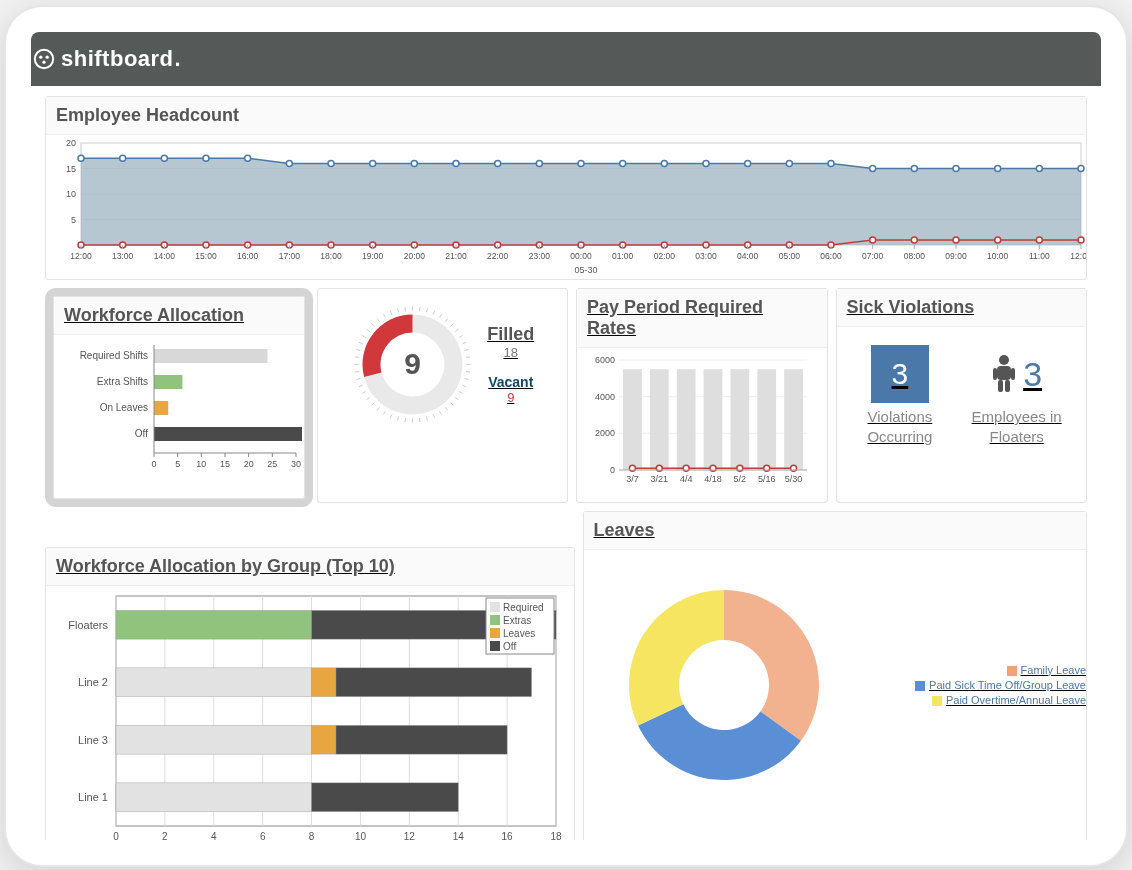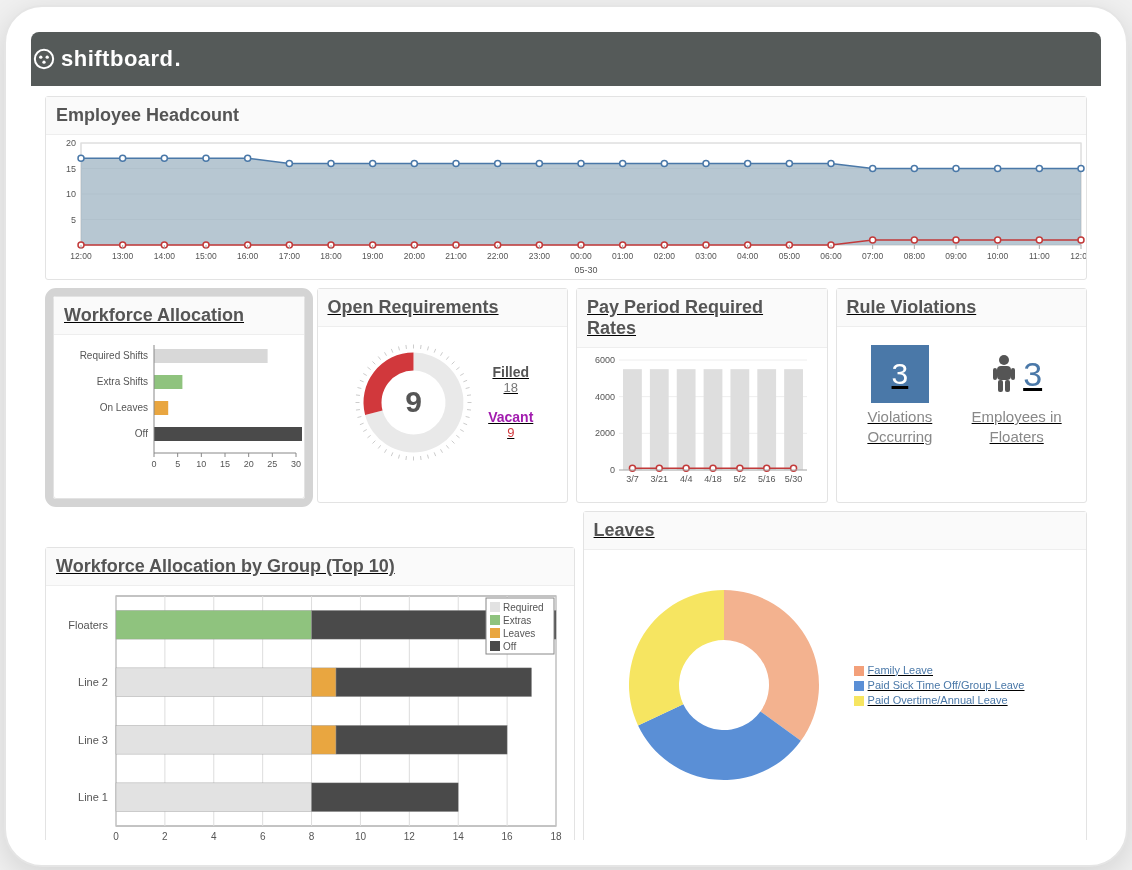--- a/index.html
+++ b/index.html
@@ -202,21 +202,20 @@
                 <text x="194.66666666666669" y="132" text-anchor="middle" font-size="9">20</text>
                 <line x1="218.33333333333331" x2="218.33333333333331" y1="118" y2="122" stroke="#888"></line>
                 <text x="218.33333333333331" y="132" text-anchor="middle" font-size="9">25</text>
                 <line x1="242" x2="242" y1="118" y2="122" stroke="#888"></line>
                 <text x="242" y="132" text-anchor="middle" font-size="9">30</text>
               </g>
           </svg>
         </div>
 
         <div class="card" style="flex:1;">
-          <div class="card-title">Open Requirements</div>
           <div style="display:flex;align-items:center;justify-content:center;height:150px;">
             <svg id="svg-or" width="125" height="125" viewBox="0 0 125 125">
               <g transform="translate(62.5,62.5)">
                   <g id="or-donut">
                     <path d="M 3.061616997868383e-15 -50 A 50 50 0 1 1 -48.403855943310205 12.532626612936063 L -30.97846780371853 8.02088103227908 A 32 32 0 1 0 1.959434878635765e-15 -32 Z" fill="#e9e9e9"></path>
                     <path d="M -48.403855943310205 12.532626612936063 A 50 50 0 0 1 -5.359377197861141e-14 -50 L -3.43000140663113e-14 -32 A 32 32 0 0 0 -30.97846780371853 8.02088103227908 Z" fill="#d1383c"></path>
                     <line x1="3.3065463576978537e-15" y1="-54" x2="3.5514757175273244e-15" y2="-58" stroke="#ccc" stroke-width="1"></line>
                     <line x1="7.048414379882792" y1="-53.53802251418576" x2="7.570519148762999" y2="-57.503801959681" stroke="#ccc" stroke-width="1"></line>
                     <line x1="13.97622843553612" y1="-52.15999461960969" x2="15.011504615946203" y2="-56.02369792476596" stroke="#ccc" stroke-width="1"></line>
                     <line x1="20.66490534771485" y1="-49.88949475560948" x2="22.195639077175212" y2="-53.58501288565463" stroke="#ccc" stroke-width="1"></line>
@@ -262,23 +261,23 @@
                     <line x1="-32.87311716647093" y1="-42.84108037572669" x2="-35.30816288250581" y2="-46.01449373689162" stroke="#ccc" stroke-width="1"></line>
                     <line x1="-27.000000000000025" y1="-46.765371804359674" x2="-29.000000000000025" y2="-50.229473419497424" stroke="#ccc" stroke-width="1"></line>
                     <line x1="-20.664905347714832" y1="-49.88949475560949" x2="-22.19563907717519" y2="-53.585012885654635" stroke="#ccc" stroke-width="1"></line>
                     <line x1="-13.976228435536163" y1="-52.15999461960968" x2="-15.011504615946247" y2="-56.02369792476595" stroke="#ccc" stroke-width="1"></line>
                     <line x1="-7.048414379882788" y1="-53.53802251418576" x2="-7.570519148762995" y2="-57.503801959681" stroke="#ccc" stroke-width="1"></line>
                   </g>
                 </g>
               <text x="62.5" y="72" text-anchor="middle" font-size="30" font-weight="700" fill="#d1383c">9</text>
             </svg>
             <div style="margin-left:12px;">
-              <div style="color:#555;font-weight:600;font-size:14px;text-align:center;">Filled</div>
+              <div style="color:#555;font-weight:600;font-size:18px;text-align:center;">Filled</div>
               <div style="color:#777;text-align:center;font-size:13px;margin-bottom:14px;">18</div>
-              <div style="color:#a21caf;font-weight:600;font-size:14px;text-align:center;">Vacant</div>
+              <div style="color:#0c4a6e;font-weight:600;font-size:14px;text-align:center;">Vacant</div>
               <div style="color:#d1383c;text-align:center;font-size:13px;">9</div>
             </div>
           </div>
         </div>
 
         <div class="card" style="flex:1;">
           <div class="card-title">Pay Period Required Rates</div>
           <svg id="svg-ot" width="238" height="150" viewBox="0 0 238 150">
             <g id="ot-y">
                 <line x1="42" x2="230" y1="122" y2="122" stroke="#eee"></line>
@@ -316,21 +315,21 @@
                 <text x="109.14285714285714" y="134" text-anchor="middle" font-size="9">4/4</text>
                 <text x="136" y="134" text-anchor="middle" font-size="9">4/18</text>
                 <text x="162.85714285714286" y="134" text-anchor="middle" font-size="9">5/2</text>
                 <text x="189.71428571428572" y="134" text-anchor="middle" font-size="9">5/16</text>
                 <text x="216.57142857142858" y="134" text-anchor="middle" font-size="9">5/30</text>
               </g>
           </svg>
         </div>
 
         <div class="card" style="flex:1;">
-          <div class="card-title">Rule Violations</div>
+          <div class="card-title">Sick Violations</div>
           <div style="display:flex;justify-content:space-around;align-items:flex-start;padding:18px 8px;">
             <div style="text-align:center;">
               <div style="background:#4a78a8;color:#fff;width:58px;height:58px;display:flex;align-items:center;justify-content:center;font-size:30px;margin:0 auto;">
                   <span>3</span>
                 </div>
               <div class="metric-label">Violations Occurring</div>
             </div>
             <div style="text-align:center;">
               <div style="display:flex;align-items:center;justify-content:center;height:58px;">
                 <svg width="26" height="40" viewBox="0 0 24 40">
@@ -407,21 +406,21 @@
               <rect x="4" y="30" width="10" height="10" fill="#e9a640"></rect>
                 <text x="17" y="39" font-size="10">Leaves</text>
               <rect x="4" y="43" width="10" height="10" fill="#4a4a4a"></rect>
                 <text x="17" y="52" font-size="10">Off</text>
             </g>
           </svg>
         </div>
 
         <div class="card" style="flex:1;">
           <div class="card-title">Leaves</div>
-          <div style="display:flex;align-items:center;height:270px;">
+          <div style="display:flex;align-items:center;height:270px;text-align:right;">
             <svg id="svg-lv" width="270" height="250" viewBox="0 0 270 250">
               <g transform="translate(140,125)">
                   <g id="lv-donut">
                     <path d="M 5.8170722959499274e-15 -95 A 95 95 0 0 1 76.85661446562001 55.83959896778495 L 36.405764746872634 26.45033635316129 A 45 45 0 0 0 2.7554552980815448e-15 -45 Z" fill="#f3b28f"></path>
                     <path d="M 76.85661446562001 55.83959896778495 A 95 95 0 0 1 -85.95856998427186 40.44903269868189 L -40.71721736097088 19.160068120428264 A 45 45 0 0 0 36.405764746872634 26.45033635316129 Z" fill="#5a8fd6"></path>
                     <path d="M -85.95856998427186 40.44903269868189 A 95 95 0 0 1 -1.745121688784978e-14 -95 L -8.266365894244634e-15 -45 A 45 45 0 0 0 -40.71721736097088 19.160068120428264 Z" fill="#f6e561"></path>
                   </g>
                 </g>
             </svg>
             <div class="donut-legend" style="flex:1;">

